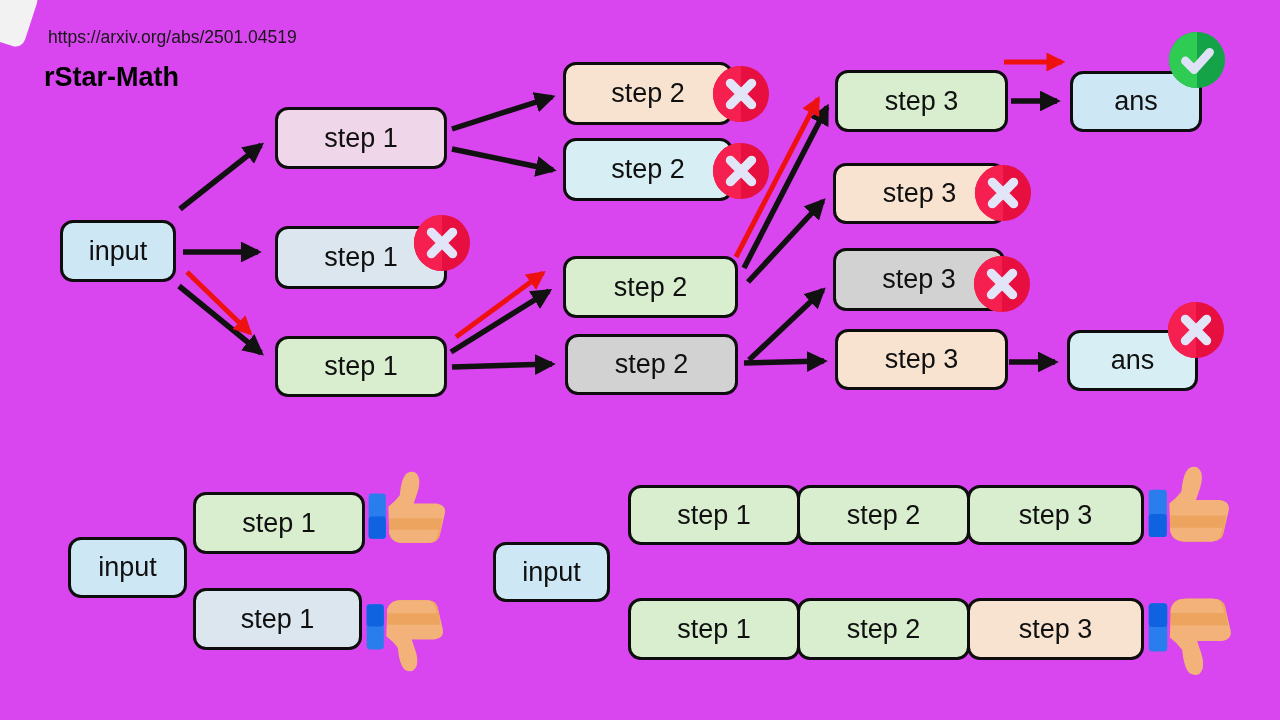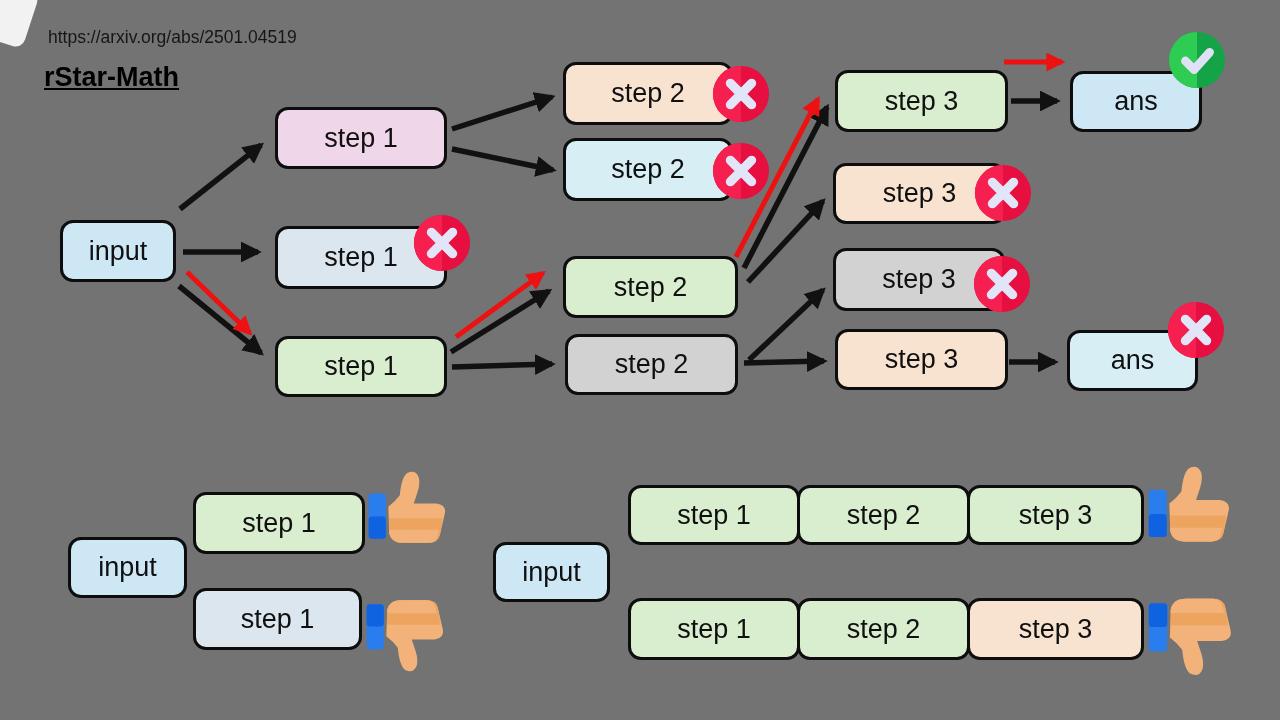--- a/index.html
+++ b/index.html
@@ -1,21 +1,21 @@
 <!DOCTYPE html>
 <html><head>
 <meta charset="utf-8">
 <style>
   html,body{margin:0;padding:0;background:#ffffff;}
-  .stage{position:relative;width:1280px;height:720px;background:#737373;
+  .stage{position:relative;width:1280px;height:720px;background:#d946ef;
          font-family:"Liberation Sans",sans-serif;overflow:hidden;}
   .corner-mark{position:absolute;left:-10px;top:-14px;width:42px;height:58px;
                background:#f2f2f2;border-radius:10px;transform:rotate(18deg);}
   .hdr-url{position:absolute;left:48px;top:27px;font-size:17.5px;color:#161616;}
-  .hdr-title{position:absolute;left:44px;top:62px;font-size:27px;font-weight:bold;color:#000;text-decoration:underline;}
+  .hdr-title{position:absolute;left:44px;top:62px;font-size:27px;font-weight:bold;color:#000;}
   .arrows{position:absolute;left:0;top:0;width:1280px;height:720px;z-index:1;}
   .node{position:absolute;box-sizing:border-box;border:3.5px solid #0d0d0d;border-radius:13px;
         display:flex;align-items:center;justify-content:center;
         font-size:27px;color:#101010;z-index:2;text-align:right;}
   .c-blue{background:#cde7f4;}
   .c-pink{background:#efd6e9;}
   .c-bluegray{background:#dbe6ee;}
   .c-cyan{background:#d6eef4;}
   .c-green{background:#d9edcf;}
   .c-gray{background:#d2d2d2;}

